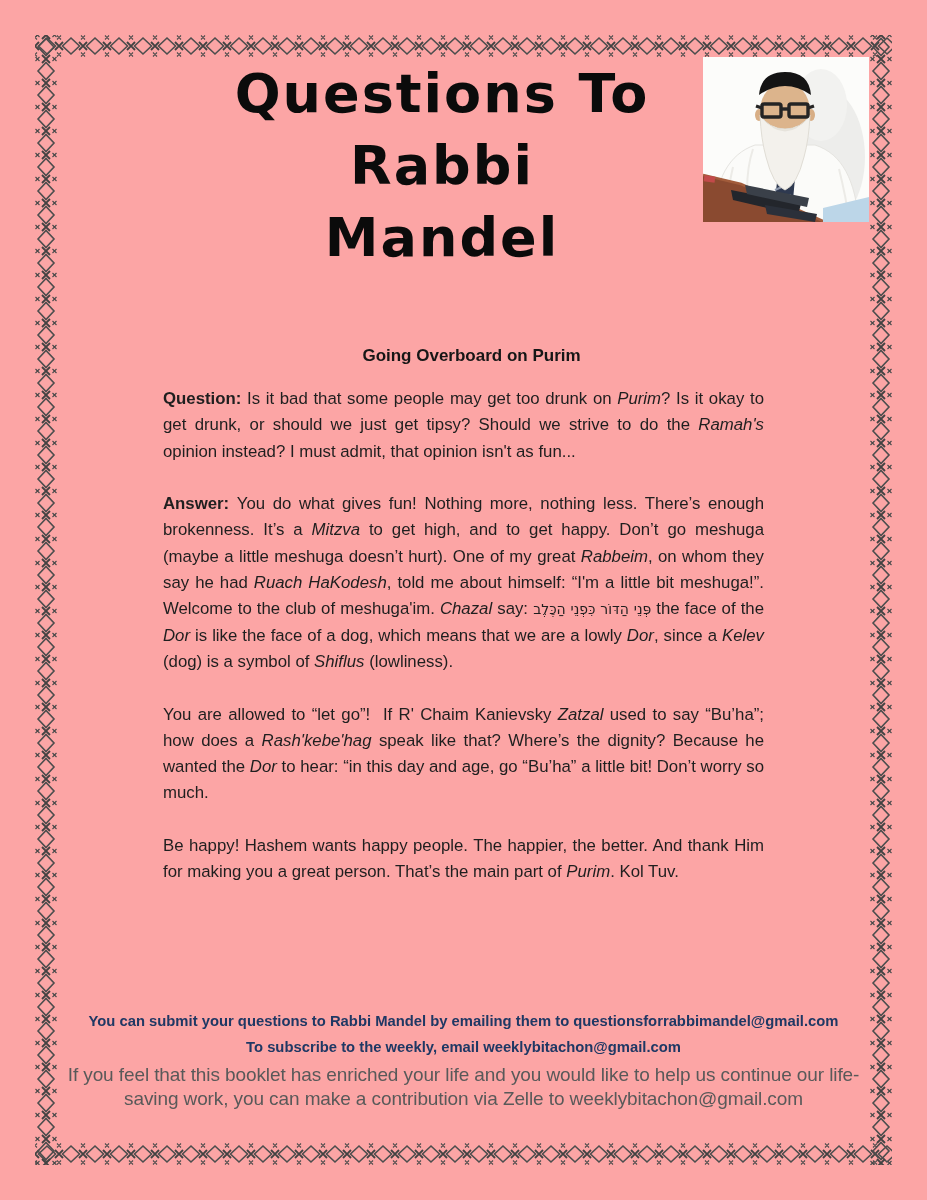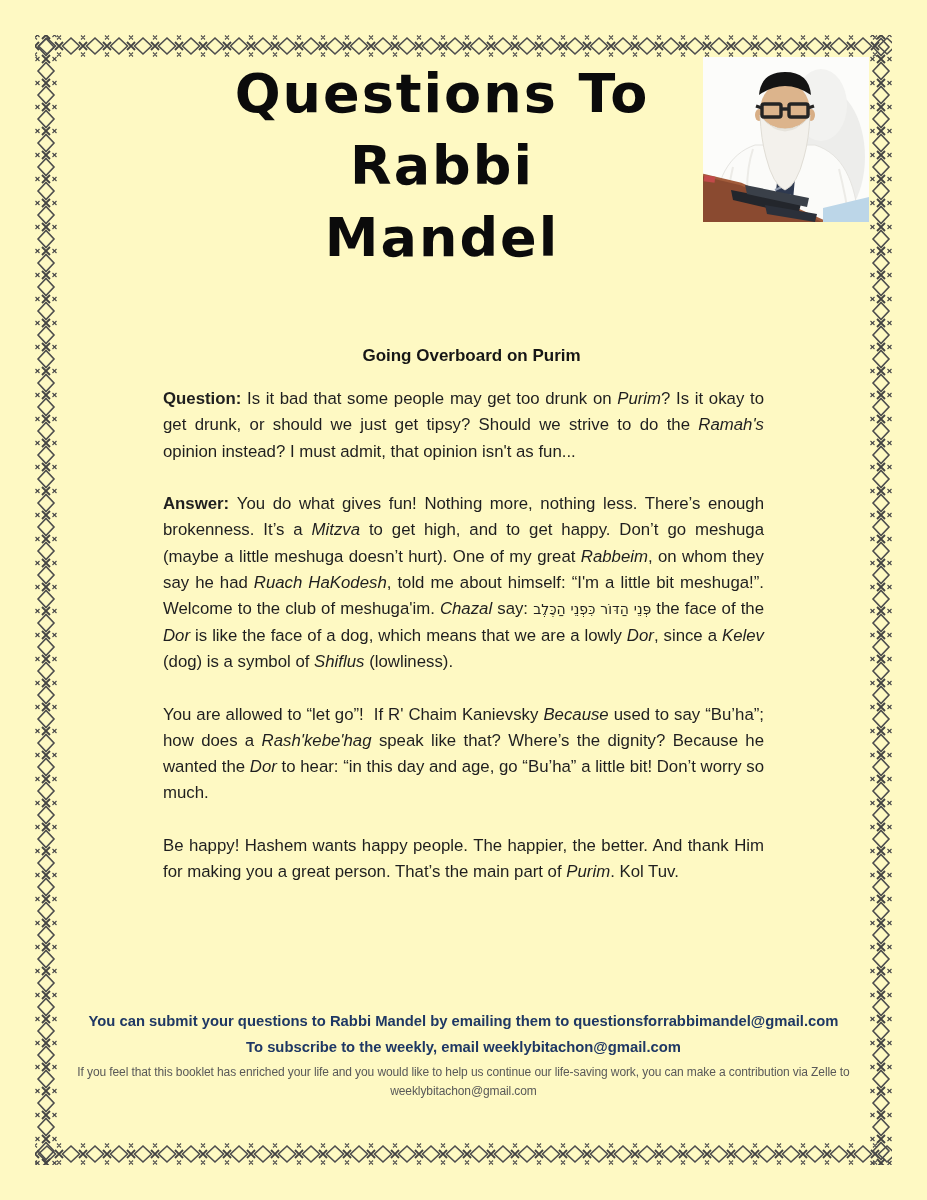--- a/index.html
+++ b/index.html
@@ -1,17 +1,17 @@
 <!DOCTYPE html>
 <html style="--footer-navy: #1f3864; --footer-gray: #595959; --body-text: #1f1f1f; --border-stitch: #4a4a4a;"><head>
 <meta charset="utf-8">
 <style>
   html,body { margin:0; padding:0; background:#ffffff; }
   .page {
-    position:relative; width:927px; height:1200px; background:#fef9c3;
+    position:relative; width:927px; height:1200px; background:#fca5a5;
     overflow:hidden; font-family:"Liberation Sans", sans-serif;
   }
   .border-strip { position:absolute; display:block; }
 
   .doc-title {
     position:absolute; left:47px; top:58px; width:790px;
     text-align:center; font-family:"DejaVu Sans", sans-serif;
     font-weight:bold; font-size:54px; line-height:72px;
     letter-spacing:2px; color:#0b0b0b;
   }
@@ -33,21 +33,21 @@
   .para i { font-style:italic; }
   .hebrew { font-family:"DejaVu Sans", sans-serif; font-size:14px; unicode-bidi:embed; }
 
   .footer { position:absolute; left:57px; top:1008px; width:813px; text-align:center; }
   .footer-navy {
     margin:0; color:var(--footer-navy,#1f3864); font-weight:bold;
     font-size:14.8px; line-height:26px;
   }
   .footer-gray {
     margin:3px 0 0 0; color:var(--footer-gray,#595959); font-weight:normal;
-    font-size:12px; line-height:19px; letter-spacing:-0.1px;
+    font-size:19px; line-height:24px; letter-spacing:-0.1px;
   }
 </style>
 </head>
 <body>
 
 <div class="page">
 
   <svg class="border-strip" style="left:35px; top:35px; width:857px; height:22px;">
     <defs>
       <pattern id="stitchH" width="24" height="22" patternUnits="userSpaceOnUse">
@@ -119,21 +119,21 @@
         <path d="M62,148 L114,157 L112,165 L64,157 Z" fill="#2b303a"></path>
       </g>
       <path d="M120,151 L166,140 L166,165 L120,165 Z" fill="#bcd6e8"></path>
     </svg>
   </div>
 
   <h2 class="article-heading">Going Overboard on Purim</h2>
   <div class="article-body">
       <p class="para"><b>Question: </b><span>Is it bad that some people may get too drunk on </span><i>Purim</i><span>? Is it okay to get drunk, or should we just get tipsy? Should we strive to do the </span><i>Ramah's</i><span> opinion instead? I must admit, that opinion isn't as fun...</span></p>
       <p class="para"><b>Answer: </b><span>You do what gives fun! Nothing more, nothing less. There’s enough brokenness. It’s a </span><i>Mitzva</i><span> to get high, and to get happy. Don’t go meshuga (maybe a little meshuga doesn’t hurt). One of my great </span><i>Rabbeim</i><span>, on whom they say he had </span><i>Ruach HaKodesh</i><span>, told me about himself: “I'm a little bit meshuga!”. Welcome to the club of meshuga'im. </span><i>Chazal</i><span> say: </span><span class="hebrew" dir="rtl">פְּנֵי הַדּוֹר כִּפְנֵי הַכֶּלֶב</span><span> the face of the </span><i>Dor</i><span> is like the face of a dog, which means that we are a lowly </span><i>Dor</i><span>, since a </span><i>Kelev</i><span> (dog) is a symbol of </span><i>Shiflus</i><span> (lowliness).</span></p>
-      <p class="para"><span>You are allowed to “let go”!&nbsp; If R' Chaim Kanievsky </span><i>Because</i><span> used to say “Bu’ha”; how does a </span><i>Rash'kebe'hag</i><span> speak like that? Where’s the dignity? Because he wanted the </span><i>Dor</i><span> to hear: “in this day and age, go “Bu’ha” a little bit! Don’t worry so much.</span></p>
+      <p class="para"><span>You are allowed to “let go”!&nbsp; If R' Chaim Kanievsky </span><i>Zatzal</i><span> used to say “Bu’ha”; how does a </span><i>Rash'kebe'hag</i><span> speak like that? Where’s the dignity? Because he wanted the </span><i>Dor</i><span> to hear: “in this day and age, go “Bu’ha” a little bit! Don’t worry so much.</span></p>
       <p class="para"><span>Be happy! Hashem wants happy people. The happier, the better. And thank Him for making you a great person. That’s the main part of </span><i>Purim</i><span>. Kol Tuv.</span></p>
     </div>
 
   <div class="footer">
     <p class="footer-navy">You can submit your questions to Rabbi Mandel by emailing them to questionsforrabbimandel@gmail.com</p>
     <p class="footer-navy">To subscribe to the weekly, email weeklybitachon@gmail.com</p>
     <p class="footer-gray">If you feel that this booklet has enriched your life and you would like to help us continue our life-saving work, you can make a contribution via Zelle to weeklybitachon@gmail.com</p>
   </div>
 
 </div>

